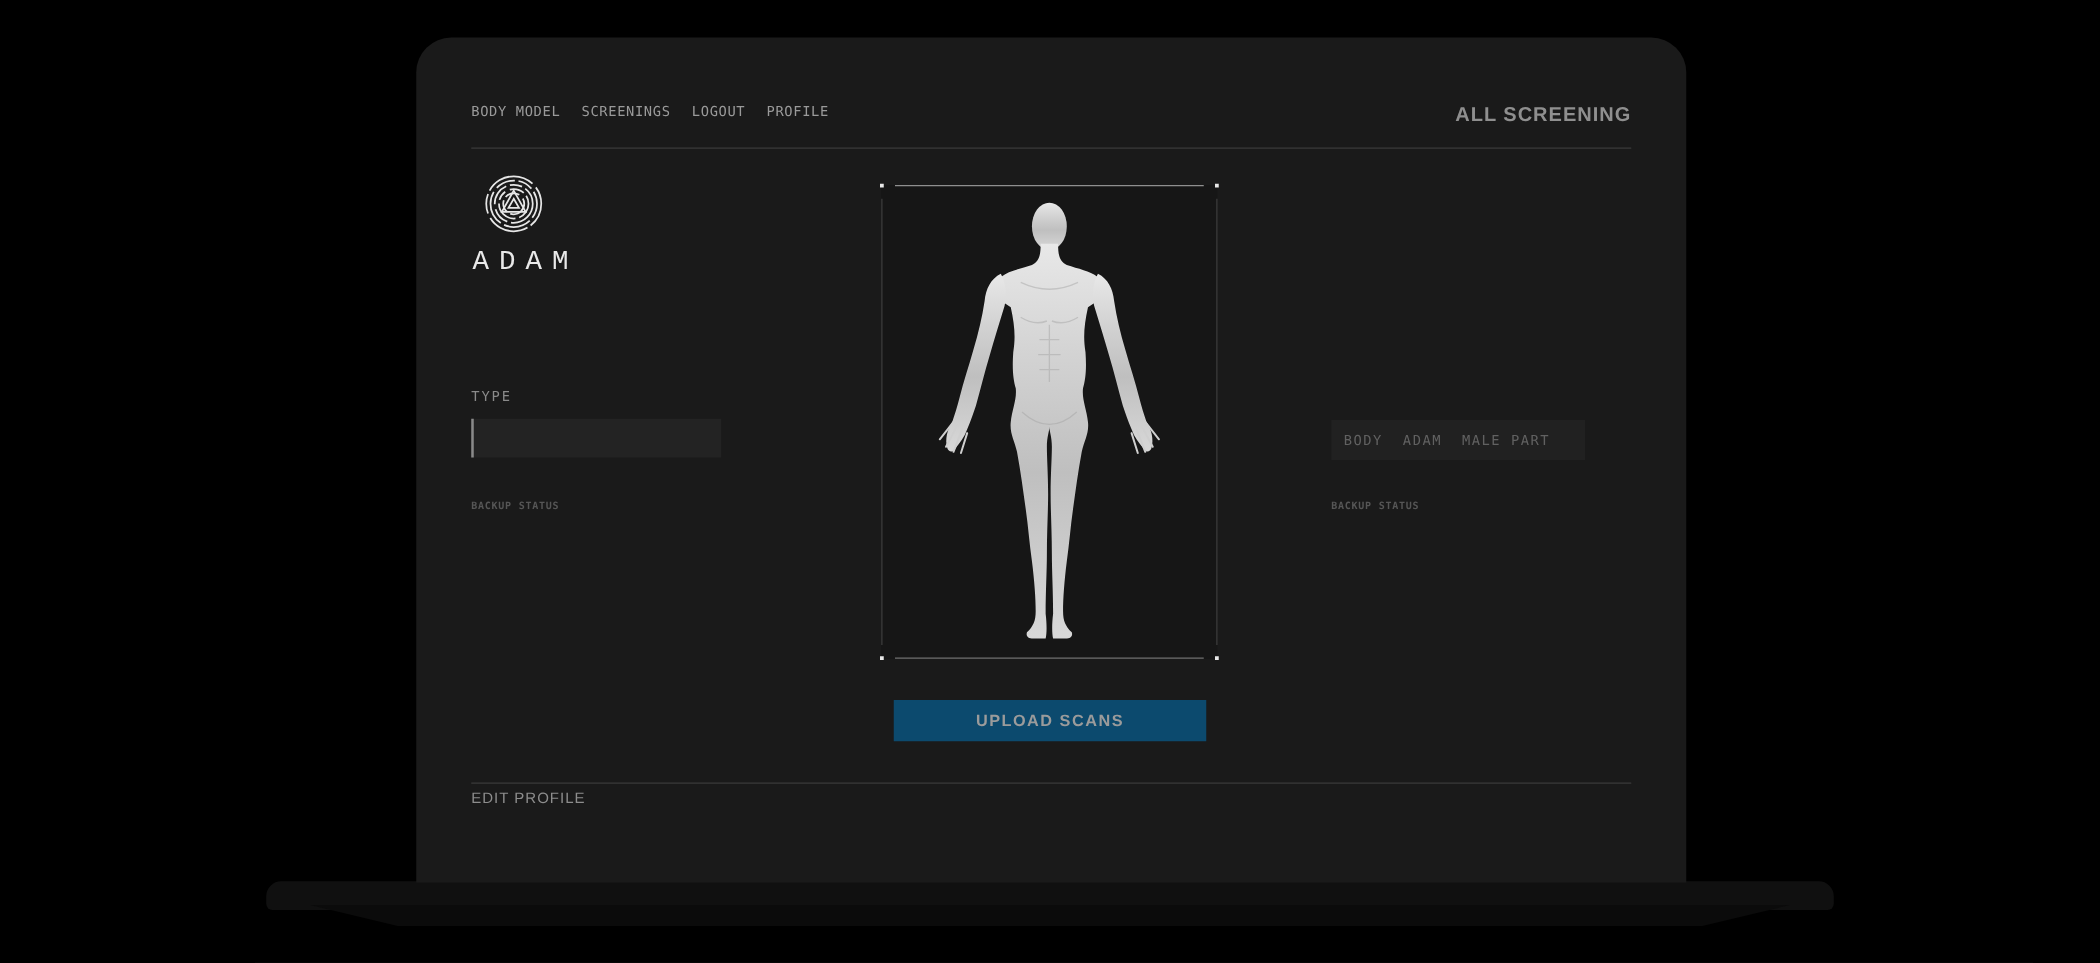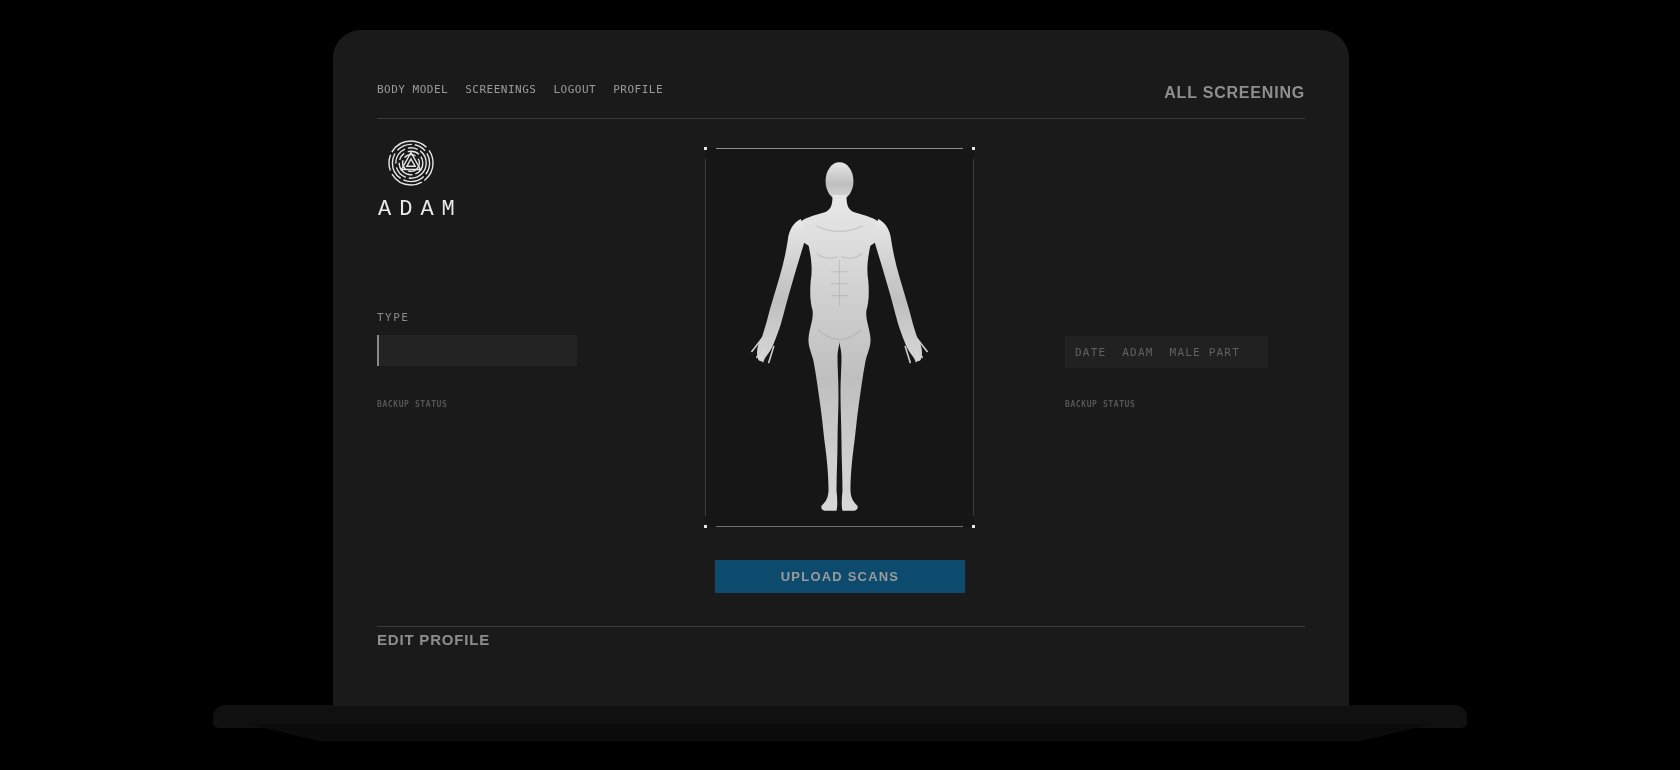--- a/index.html
+++ b/index.html
@@ -63,22 +63,22 @@
                 background:#212121; display:flex; align-items:center; gap:16px;
                 padding-left:10px; }
   .col-label { font-family:"DejaVu Sans Mono", monospace; font-size:11px;
                letter-spacing:1.2px; color:#616161; white-space:nowrap; }
 
   
   #upload-btn { position:absolute; left:382px; top:530px; width:250px; height:33px;
                 background:#0c4a6e; border:none; color:#9b9b9b; font-weight:bold;
                 font-size:13px; letter-spacing:1.2px; cursor:pointer;
                 font-family:Liberation Sans, sans-serif; }
-  #edit-profile { position:absolute; left:44px; top:601px; font-size:15px;
-                  font-weight:bold; letter-spacing:0.8px; color:#8d8d8d; cursor:pointer; }
+  #edit-profile { position:absolute; left:44px; top:601px; font-size:12px;
+                  font-weight:normal; letter-spacing:0.8px; color:#8d8d8d; cursor:pointer; }
 </style>
 </head>
 <body>
 
 <div id="laptop">
   <div id="base-top"></div>
   <div id="base-lip"></div>
 
   <div id="screen">
 
@@ -169,21 +169,21 @@
       <div class="edge-h" id="edge-bottom"></div>
       <div class="edge-v" id="edge-left"></div>
       <div class="edge-v" id="edge-right"></div>
       <div class="handle h-tl"></div>
       <div class="handle h-tr"></div>
       <div class="handle h-bl"></div>
       <div class="handle h-br"></div>
     </div>
 
     <div id="table-head">
-      <span class="col-label">DATE</span>
+      <span class="col-label">BODY</span>
       <span class="col-label">ADAM</span>
       <span class="col-label">MALE PART</span>
     </div>
     <div class="backup-label" id="backup-right">BACKUP STATUS</div>
 
     <button id="upload-btn">UPLOAD SCANS</button>
     <div class="divider" id="divider-bottom"></div>
     <span id="edit-profile">EDIT PROFILE</span>
 
   </div>

